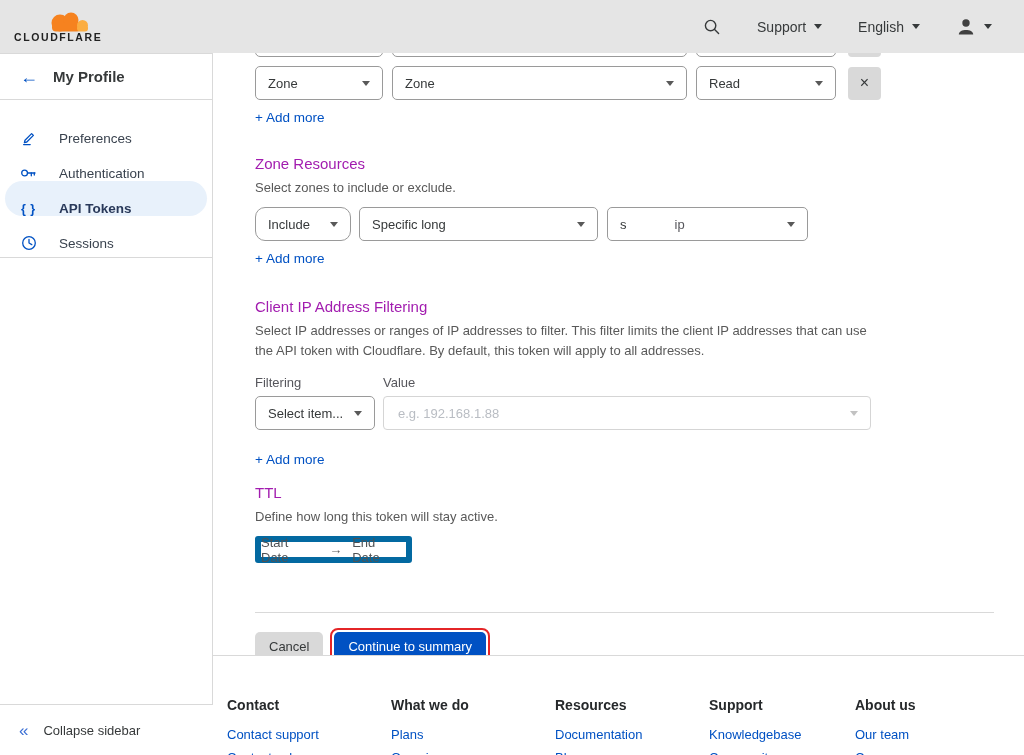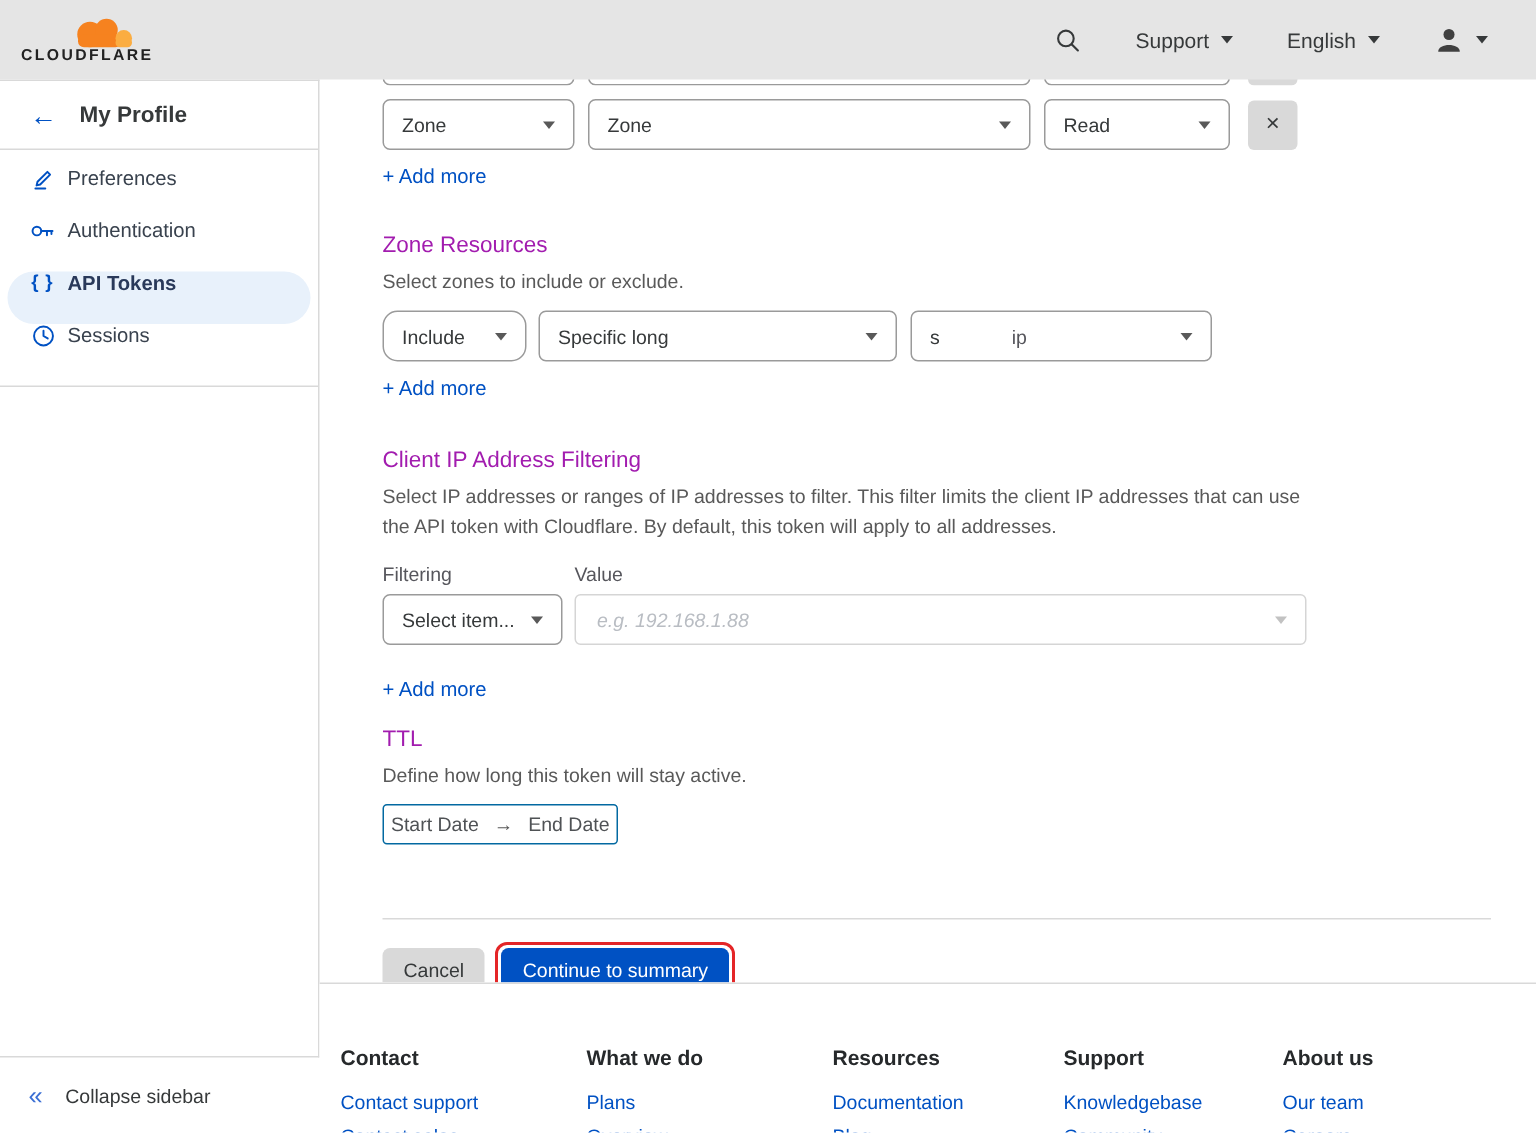--- a/index.html
+++ b/index.html
@@ -16,59 +16,59 @@
   .brand-word { font-size:10.5px; font-weight:800; letter-spacing:1.6px; color:#222; margin-top:-2px; }
   .topbar-right { display:flex; align-items:center; gap:36px; padding-right:32px; }
   .hgroup { display:flex; align-items:center; gap:8px; cursor:pointer; font-size:14px; color:#36393a; }
   .hcaret { width:0; height:0; border-left:4.5px solid transparent; border-right:4.5px solid transparent; border-top:5.5px solid #36393a; }
   
   .sidebar { position:absolute; left:0; top:53px; width:213px; height:652px; background:#fff; border-top:1px solid #d9d9d9; border-right:1px solid #d9d9d9; border-bottom:1px solid #d9d9d9; }
   .profile-row { height:46px; display:flex; align-items:center; gap:15px; padding-left:20px; border-bottom:1px solid #d9d9d9; }
   .back-arrow { color:#0051c3; font-size:18px; line-height:1; cursor:pointer; }
   .profile-title { font-size:15px; font-weight:700; color:#36393a; }
   .nav { padding:11px 0 6px 0; border-bottom:1px solid #d9d9d9; }
-  .nav-item { height:35px; display:flex; align-items:flex-start; gap:8px; padding-left:20px; cursor:pointer; color:#39424e; font-size:13.5px; }
+  .nav-item { height:35px; display:flex; align-items:flex-end; gap:22px; padding-left:20px; cursor:pointer; color:#39424e; font-size:13.5px; }
   .nav-item .nicon { width:17px; display:flex; justify-content:center; align-items:center; color:#0051c3; }
   .nav-item.selected { background:#e8f1fb; border-radius:18px; margin:0 5px; padding-left:15px; font-weight:700; color:#29395a; }
   .braces { font-weight:700; font-size:12.5px; color:#0051c3; letter-spacing:1px; }
   .collapse-row { position:absolute; left:0; top:705px; width:213px; height:50px; display:flex; align-items:center; gap:15px; padding-left:19px; cursor:pointer; }
   .collapse-icon { color:#3b6fd4; font-size:17px; line-height:1; }
   
   .main { position:absolute; left:213px; top:0; right:16px; height:655px; padding:42px 14px 0 42px; overflow:hidden; }
   .clip-row { height:15px; overflow:hidden; position:relative; }
   .clip-row .row { transform:translateY(-19px); }
   .row { display:flex; align-items:center; }
   .dd { height:34px; border:1px solid #9a9a9a; border-radius:5px; background:#fff; display:flex; align-items:center; justify-content:space-between; padding:0 12px; font-size:13px; color:#36393a; cursor:pointer; }
   .caret { width:0; height:0; border-left:4px solid transparent; border-right:4px solid transparent; border-top:5px solid #595959; flex:none; }
   .caret.light { border-top-color:#c2c2c2; }
   .w-scope { width:128px; margin-right:9px; }
   .w-group { width:295px; margin-right:9px; }
-  .w-access { width:124px; margin-right:12px; }
+  .w-access { width:140px; margin-right:12px; }
   .btn-x { width:33px; height:33px; background:#d9d9d9; border:none; border-radius:4px; font-size:16px; color:#36393a; cursor:pointer; display:flex; align-items:center; justify-content:center; padding:0; }
   .ghost-btn { width:33px; height:34px; background:#d9d9d9; border-radius:4px; }
   .add-more { display:inline-block; margin-top:10px; color:#0051c3; font-size:13.5px; text-decoration:none; cursor:pointer; }
   .section-title { font-size:15px; color:#a21caf; margin-top:30px; }
   .section-desc { font-size:13px; color:#595959; margin-top:6px; line-height:20px; }
   .zr-row { margin-top:9px; }
   .w-include { width:96px; margin-right:8px;border-radius:10px; }
   .w-zonetype { width:239px; margin-right:9px; }
   .w-zonename { width:201px; }
   .frag2 { margin-left:48px; color:#56565c; }
   .mt-ip { margin-top:32px; }
   .desc-narrow { max-width:632px; }
   .label-row { display:flex; margin-top:14px; font-size:13px; color:#56565c; }
   .label-operator { width:128px; }
   .ip-row { margin-top:6px; }
   .w-operator { width:120px; margin-right:8px; }
   .value-field { width:488px; height:34px; border:1px solid #d5d5d5; border-radius:4px; display:flex; align-items:center; padding:0 12px; background:#fff; }
-  .value-field input { flex:1; border:none; outline:none; font-family:"Liberation Sans",sans-serif; font-size:13px; color:#6d28d9; background:transparent;font-style:italic; }
+  .value-field input { flex:1; border:none; outline:none; font-family:"Liberation Sans",sans-serif; font-size:13px; color:#6d28d9; background:transparent; }
   .value-field input::placeholder { color:#b9bdc3; }
   .add-more.mt-big { margin-top:22px; }
   .mt-ttl { margin-top:17px; }
-  .datebox { margin-top:9px; width:157px; height:27px; border:1px solid #0369a1; border-radius:3px; display:flex; align-items:center; justify-content:center; gap:10px; color:#4f5255; font-size:13px; cursor:pointer; background:#fff; }
+  .datebox { margin-top:9px; width:157px; height:27px; border:6px solid #0369a1; border-radius:3px; display:flex; align-items:center; justify-content:center; gap:10px; color:#4f5255; font-size:13px; cursor:pointer; background:#fff; }
   .datebox .arrow { color:#595959; }
   .form-divider { border:none; border-top:1px solid #d9d9d9; margin:49px 0 0 0; }
   .actions { display:flex; align-items:center; margin-top:15px; }
   .btn { height:28px; border:none; border-radius:5px; padding:0 14px; font-size:13px; font-family:"Liberation Sans",sans-serif; cursor:pointer; }
   .btn-cancel { background:#d9d9d9; color:#36393a; }
   .ring { border:2px solid #e42527; border-radius:8px; padding:2px; margin-left:7px; display:inline-flex; }
   .btn-primary { background:#0051c3; color:#fff; }
   
   .footer { position:absolute; left:213px; top:655px; right:0; height:100px; border-top:1px solid #d9d9d9; background:#fff; padding:41px 0 0 14px; display:flex; }
   .fcol { width:164px; }

